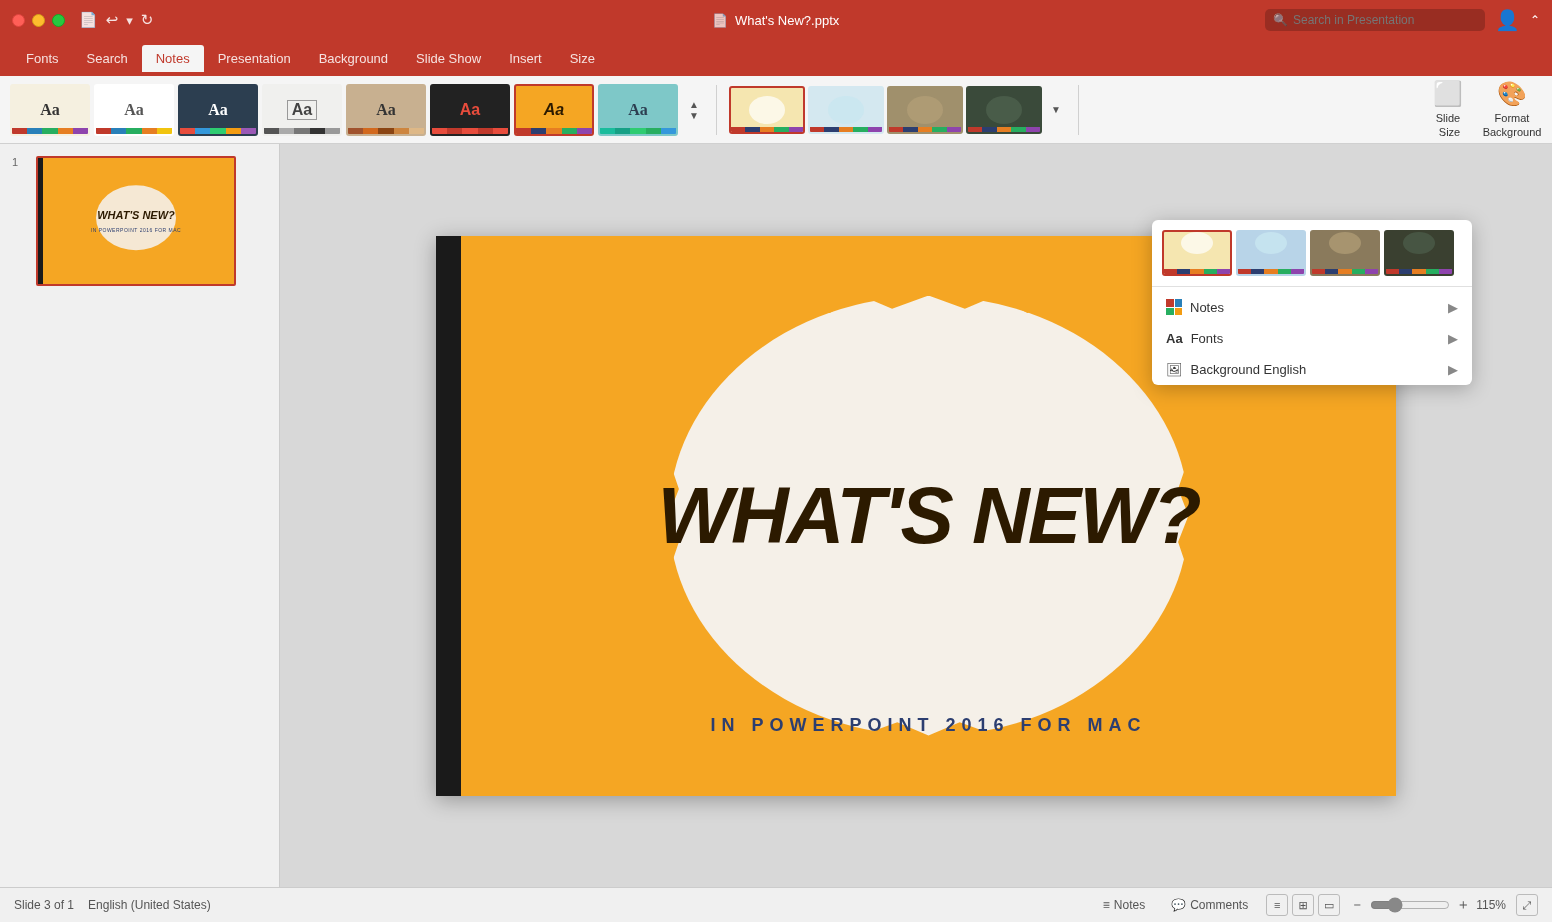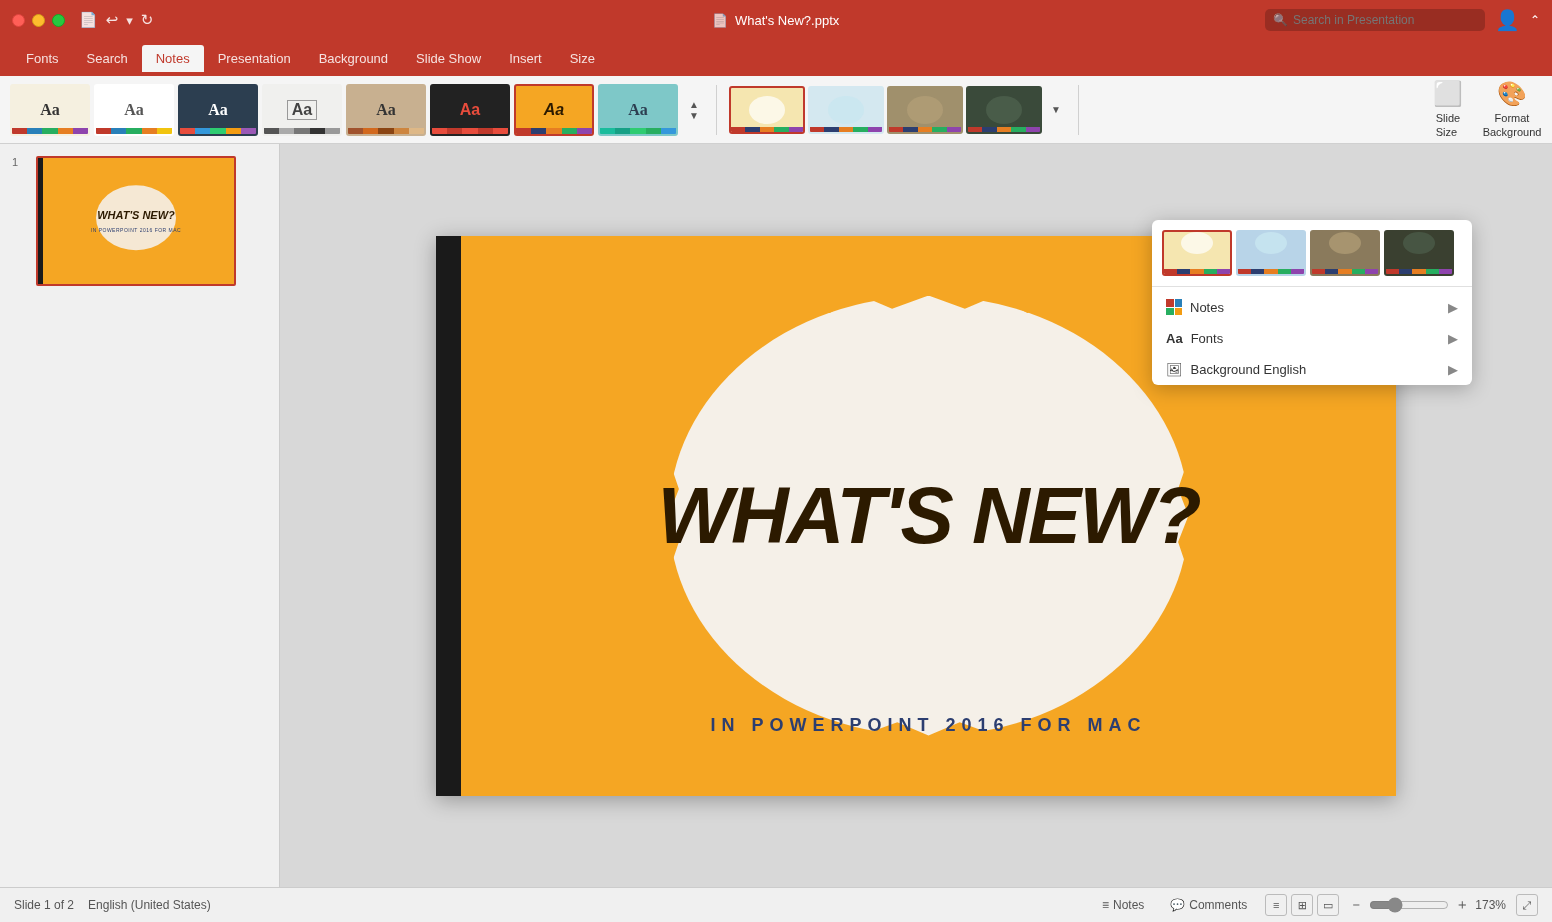--- a/index.html
+++ b/index.html
@@ -423,21 +423,21 @@
 
   <div class="scroll-arrow" style="margin-left:-2px;">
     <span style="font-size:10px;color:#555;">▼</span>
   </div>
 
   <div class="ribbon-divider"></div>
 
   <div class="ribbon-right">
     <div class="ribbon-tool-btn">
       <span class="icon-large">⬜</span>
-      <span style="font-size:11px;text-align:left;line-height:1.2;">Slide<br>Size</span>
+      <span style="font-size:11px;text-align:right;line-height:1.2;">Slide<br>Size</span>
     </div>
     <div class="ribbon-tool-btn">
       <span class="icon-large">🎨</span>
       <span style="font-size:11px;text-align:center;line-height:1.2;">Format
 Background</span>
     </div>
   </div>
 </div>
 
 <div class="main-area">
@@ -538,38 +538,38 @@
         <span style="font-size:13px;">🖼</span>
         <span>Background English</span>
         <span class="arrow">▶</span>
       </div>
     </div>
   </div>
 </div>
 
 <div class="status-bar">
   <div class="status-left">
-    <span>Slide 1 of 2</span>
+    <span>Slide 3 of 1</span>
     <span>English (United States)</span>
   </div>
   <div class="status-right">
     <div class="status-btn">
       <span>≡</span>
       <span>Notes</span>
     </div>
     <div class="status-btn">
       <span>💬</span>
       <span>Comments</span>
     </div>
     <div class="view-icons">
       <div class="view-icon">≡</div>
       <div class="view-icon">⊞</div>
       <div class="view-icon">▭</div>
     </div>
     <div class="zoom-control">
       <span style="cursor:pointer;font-size:14px;">－</span>
       <input type="range" min="10" max="400" value="115" class="zoom-slider" style="">
       <span style="cursor:pointer;font-size:14px;">＋</span>
-      <span>173%</span>
+      <span>115%</span>
     </div>
     <div class="view-icon">⤢</div>
   </div>
 </div>
 
 </body></html>

